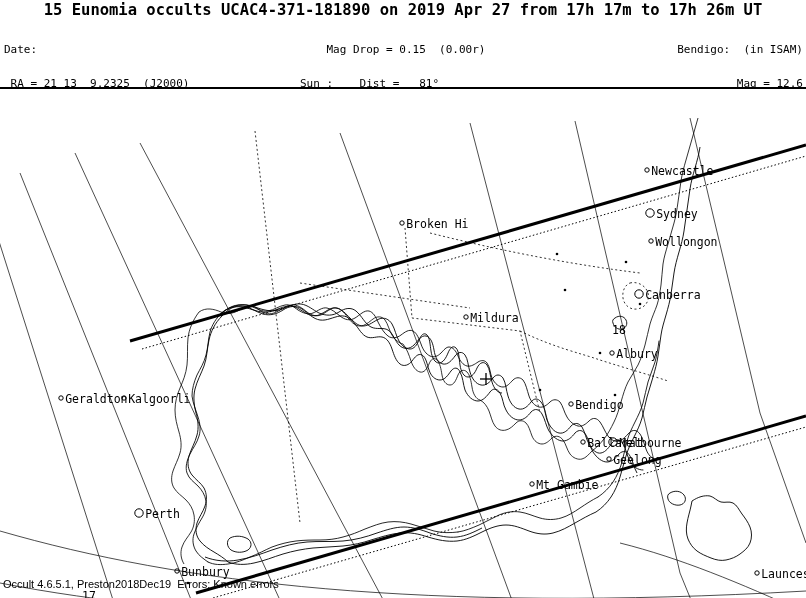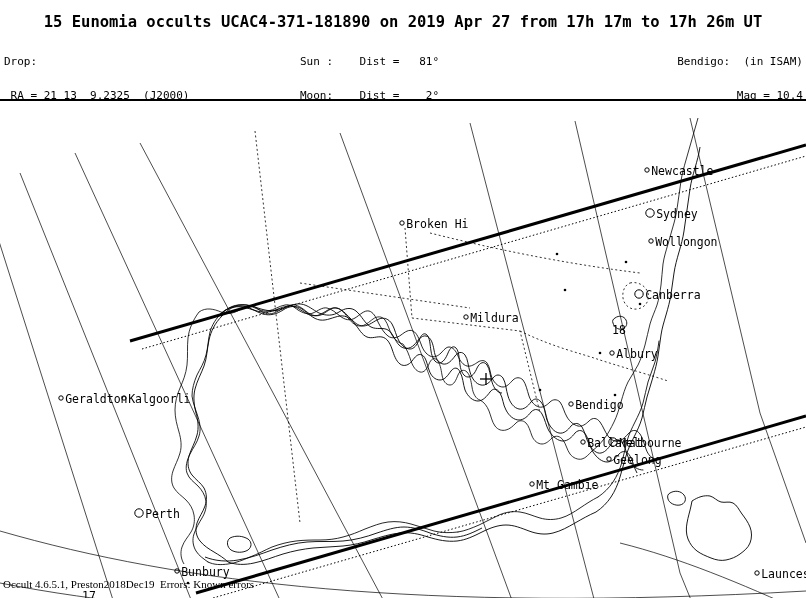--- a/index.html
+++ b/index.html
@@ -14,21 +14,21 @@
     height: 598px;
     background: #ffffff;
     overflow: hidden;
     font-family: "DejaVu Sans Mono", "Liberation Mono", monospace;
     color: #000000;
   }
 
   
   #header {
     position: absolute;
-    left: 0; top: 12px;
+    left: 0; top: 0;
     width: 806px;
     height: 88px;
     border-radius: 11px;
   }
   #title {
     position: absolute;
     left: 0; top: 1px;
     width: 806px;
     text-align: center;
     font-size: 15.5px;
@@ -76,53 +76,54 @@
     font-family: "DejaVu Sans Mono", "Liberation Mono", monospace;
     font-size: 11.5px;
     fill: #000000;
   }
 
   
   #footer {
     position: absolute;
     left: 3px;
     top: 578px;
-    font-family: Liberation Serif, serif;
+    font-family: Liberation Sans, sans-serif;
     font-size: 11px;
     white-space: pre;
     color: #000000;
   }
 </style>
 </head>
 <body>
 
 <div id="page">
 
   <div id="header">
 
     <div id="title">15 Eunomia occults UCAC4-371-181890 on 2019 Apr 27 from 17h 17m to 17h 26m UT</div>
 
     <div class="hdr-col" id="hdr-left">
-      <span class="hdr-line">Drop:</span>
+      <span class="hdr-line">Date:</span>
       <span class="hdr-line"> RA = 21 13  9.2325  (J2000)</span>
       <span class="hdr-line">Dec = -15 57 14.028    ...</span>
       <span class="hdr-line">[of Date: 21 14 12,  -15 52 28]</span>
       <span class="hdr-line">  Prediction of 2018 Dec 19.0</span>
     </div>
 
     <div class="hdr-col" id="hdr-mid2">
+      <span class="hdr-line">    Mag Drop = 0.15  (0.00r)</span>
       <span class="hdr-line">Sun :    Dist =   81°</span>
       <span class="hdr-line">Moon:    Dist =    2°</span>
       <span class="hdr-line">    :   illum =  43 %</span>
       <span class="hdr-line">E 0.009"x 0.005" in PA 60</span>
     </div>
 
     <div class="hdr-col" id="hdr-right">
       <span class="hdr-line">Bendigo:  (in ISAM)</span>
-      <span class="hdr-line">Mag = 10.4</span>
+      <span class="hdr-line">Mag = 12.6</span>
       <span class="hdr-line">Dia = 248km,   0.132"</span>
       <span class="hdr-line">Parallax = 3.409"</span>
       <span class="hdr-line">Hourly dRA = 2.758s</span>
       <span class="hdr-line">dDec = 19.99"</span>
     </div>
 
     <div id="divider"></div>
   </div>
 
   <div id="map-wrap">

